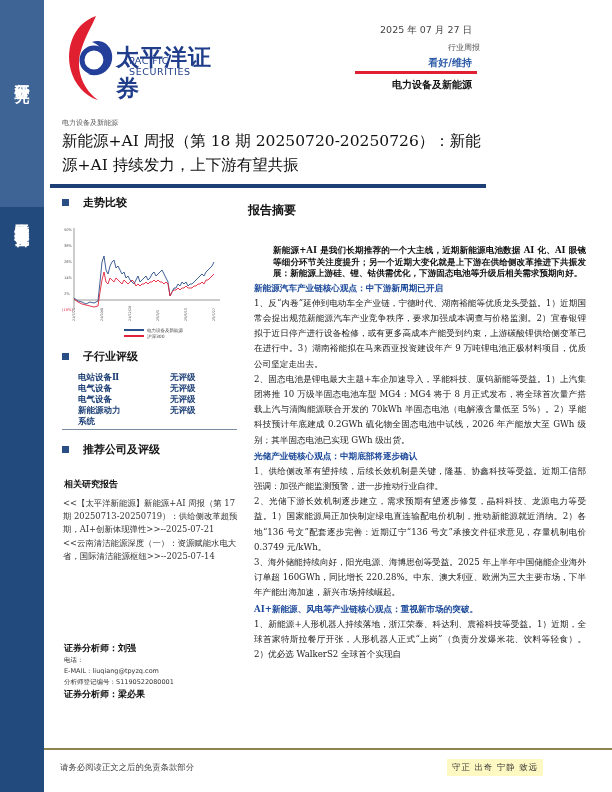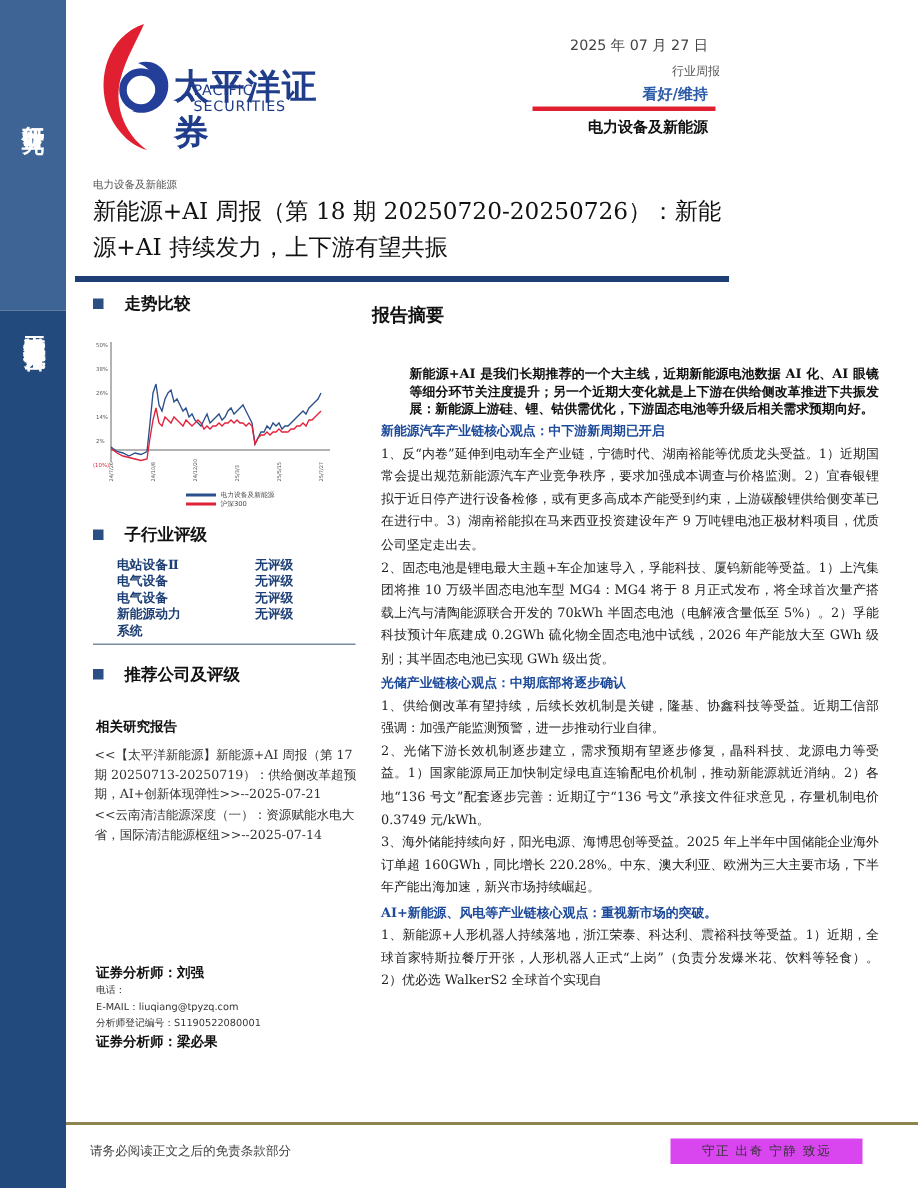--- a/index.html
+++ b/index.html
@@ -49,21 +49,21 @@
   .summary-h { position:absolute; left:248px; top:202px; font-size:12px; font-weight:bold; }
   .right-col { position:absolute; left:254px; top:239px; width:332px; }
   .bullet-h { font-size:8.5px; font-weight:bold; color:#1d3f75; display:flex; align-items:center; }
   .bullet-h .dot { width:5px; height:5px; border-radius:50%; background:#1d3f75; margin-right:4px; }
   .lead { margin-top:6px; font-size:8.6px; line-height:11.6px; font-weight:bold; color:#111; text-align:justify;margin-left:19px; }
   .subh { font-size:8.6px; font-weight:bold; color:#1d4a9a; line-height:15px; margin-top:1px; }
   .para { font-size:8.6px; line-height:15.2px; color:#222; text-align:justify; }
 
   .footer-rule { position:absolute; left:44px; top:748px; width:568px; height:2px; background:#8d8450; }
   .footer-left { position:absolute; left:60px; top:762px; font-size:8.4px; color:#444; }
-  .footer-right { position:absolute; left:447px; top:759px; font-size:8.4px; color:#333; background:#d946ef; padding:3px 21px; letter-spacing:1px; }
+  .footer-right { position:absolute; left:447px; top:759px; font-size:8.4px; color:#333; background:#fef9c3; padding:3px 5px; letter-spacing:1px; }
 </style>
 </head>
 <body>
 
 <div class="sidebar-top"></div>
 <div class="sidebar-bottom"></div>
 <div class="vtext top">行业研究</div>
 <div class="vtext bottom">太平洋证券股份有限公司证券研究报告</div>
 
 <div class="logo">

